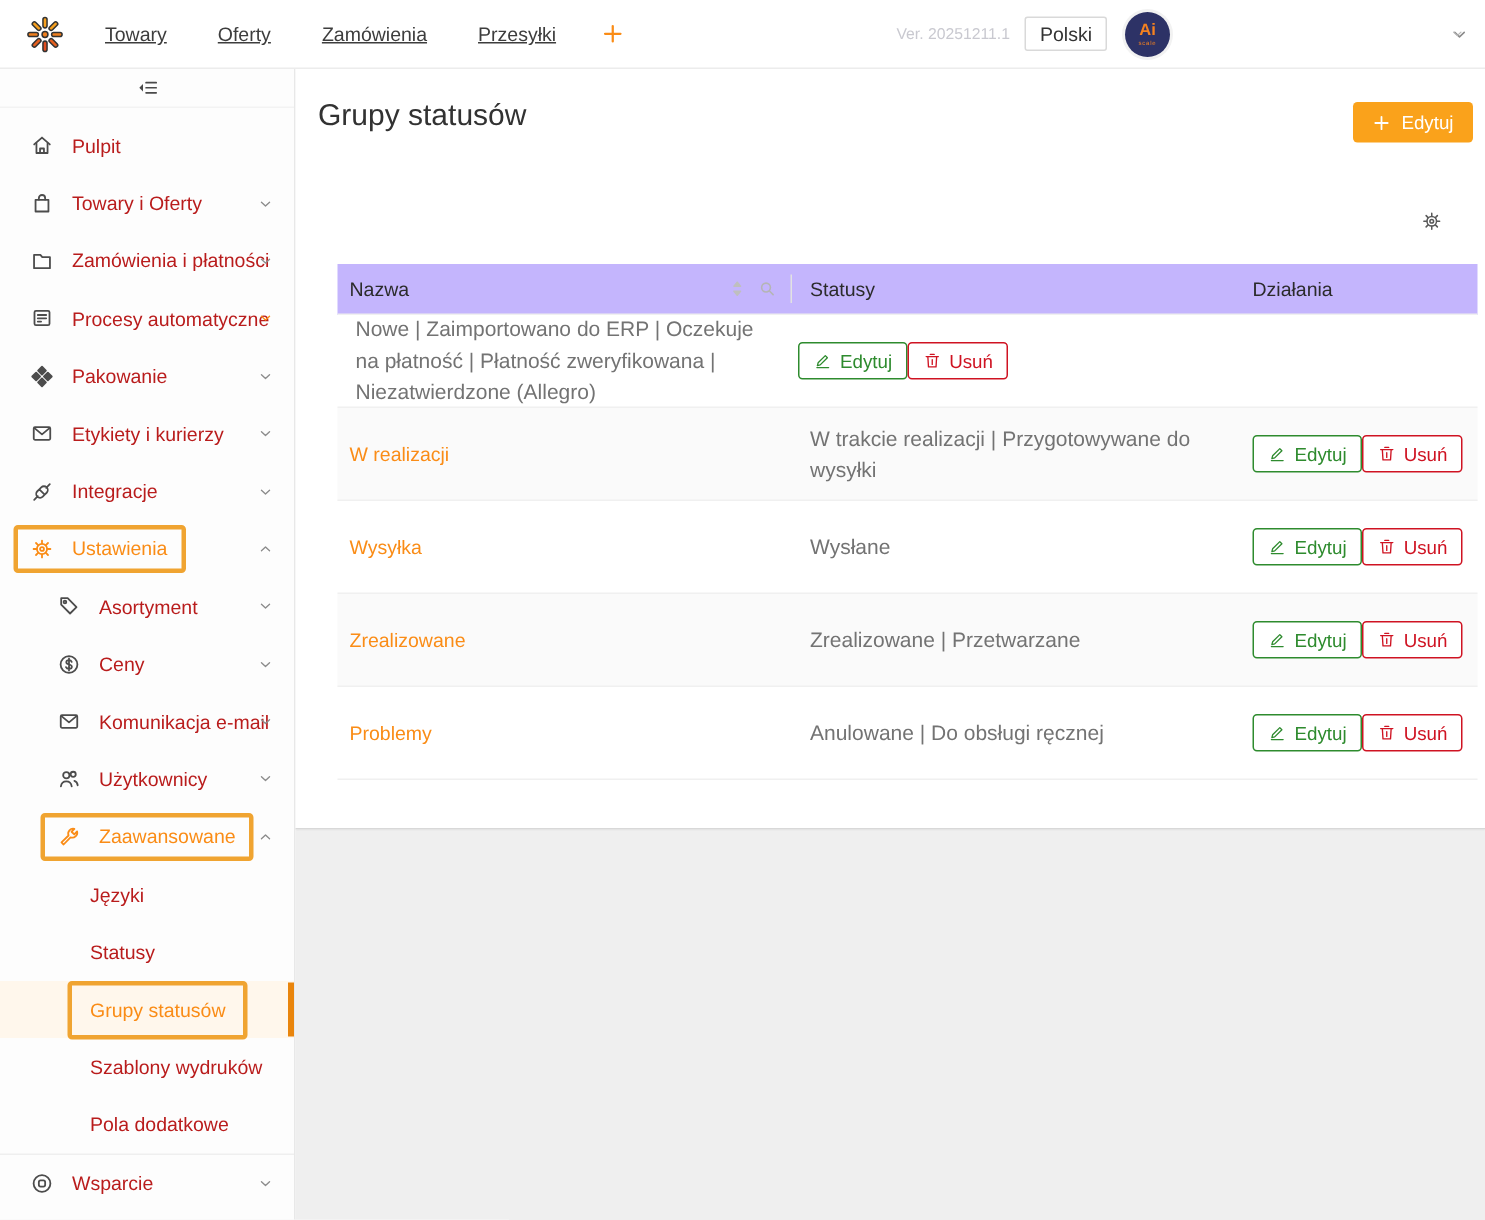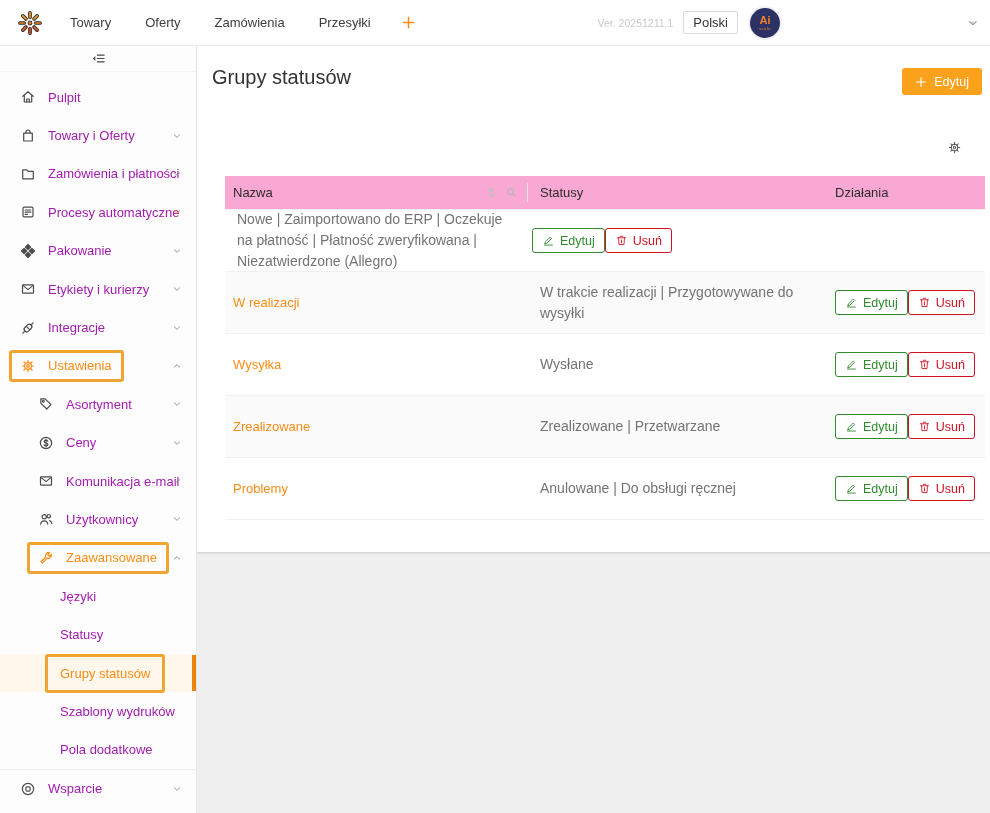--- a/index.html
+++ b/index.html
@@ -8,39 +8,39 @@
   }
   *{box-sizing:border-box;margin:0;padding:0;}
   html,body{width:990px;height:813px;}
   body{font-family:"Liberation Sans",sans-serif;background:#fff;position:relative;overflow:hidden;color:#333;}
   svg{fill:none;stroke:currentColor;stroke-width:1.2;stroke-linecap:round;stroke-linejoin:round;display:block;}
 
   
   .topbar{position:absolute;left:0;top:0;width:990px;height:46px;background:#fff;border-bottom:1px solid #ececec;display:flex;align-items:center;padding:0 10px 0 12px;}
   .logo{width:36px;height:36px;display:flex;align-items:center;justify-content:center;}
   .tb-nav{display:flex;align-items:center;gap:34px;margin-left:22px;font-size:13px;color:#3d3d3d;}
-  .tb-nav-item{cursor:pointer;white-space:nowrap;}
+  .tb-nav-item{cursor:pointer;white-space:nowrap;text-decoration:underline;}
   .tb-plus{color:var(--accent);margin-left:30px;cursor:pointer;}
   .tb-plus svg{width:15px;height:15px;stroke-width:1.6;}
   .tb-right{margin-left:auto;display:flex;align-items:center;}
   .tb-version{font-size:10.5px;color:#c9c9d0;margin-right:10px;}
   .lang-select{display:flex;align-items:center;gap:8px;border:1px solid #d9d9d9;border-radius:2px;padding:3px 9px;font-size:13px;color:#333;background:#fff;cursor:pointer;}
   .lang-select .chev svg{width:11px;height:11px;color:#b9b9b9;}
   .avatar{width:30px;height:30px;border-radius:50%;background:var(--avatar-bg);margin-left:12px;display:flex;flex-direction:column;align-items:center;justify-content:center;box-shadow:0 0 0 2px #f2f2f2;}
   .avatar .av-main{color:#f58220;font-size:11px;font-weight:bold;line-height:11px;}
   .avatar .av-sub{color:#f58220;font-size:4px;line-height:5px;letter-spacing:.5px;}
   .tb-caret{margin-left:186px;color:#8a8a8a;cursor:pointer;}
   .tb-caret svg{width:14px;height:14px;}
 
   
   .sidebar{position:absolute;left:0;top:46px;width:197px;height:767px;background:#fdfdfd;border-right:1px solid #e8e8e8;}
   .collapse-bar{height:26px;display:flex;align-items:center;justify-content:center;border-bottom:1px solid #f3f3f3;color:#4a4a4a;cursor:pointer;}
   .collapse-bar svg{width:15px;height:15px;}
   .side-menu{margin-top:6px;}
-  .side-item{position:relative;height:38.4px;display:flex;align-items:center;font-size:13px;color:#a21caf;cursor:pointer;}
+  .side-item{position:relative;height:38.4px;display:flex;align-items:center;font-size:13px;color:#b91c1c;cursor:pointer;}
   .side-item.lvl1{padding-left:20px;}
   .side-item.lvl2{padding-left:38px;}
   .side-item.lvl3{padding-left:60px;}
   .side-item.divider-top{border-top:1px solid #efefef;}
   .annot-wrap{display:inline-flex;align-items:center;gap:12px;}
   .s-icon{color:#4c4c4c;display:flex;}
   .s-icon svg{width:16px;height:16px;}
   .side-item.active{color:var(--accent);}
   .side-item.active .s-icon{color:var(--accent);}
   .side-item.selected{background:#fff7ec;}
@@ -56,21 +56,21 @@
   .main{position:absolute;left:197px;top:46px;width:793px;height:767px;background:#efefef;}
   .card{position:absolute;left:0;top:0;width:793px;height:507px;background:#fff;border-bottom:1px solid #d8d8d8;box-shadow:0 1px 1px rgba(0,0,0,.06);}
   .page-title{position:absolute;left:15px;top:20px;font-size:20px;font-weight:400;color:#323232;}
   .add-btn{position:absolute;right:8px;top:22px;height:27px;background:var(--btn-orange);color:#fff;border:none;border-radius:3px;font-size:12.5px;display:inline-flex;align-items:center;gap:7px;padding:0 13px;cursor:pointer;font-family:inherit;}
   .add-btn svg{width:12px;height:12px;stroke-width:1.6;}
   .tbl-settings{position:absolute;right:28px;top:94px;color:#595959;background:none;border:none;cursor:pointer;padding:0;}
   .tbl-settings svg{width:15px;height:15px;stroke-width:1.1;}
 
   
   .table{position:absolute;left:28px;top:130px;width:760px;font-size:13px;}
-  .t-head{display:flex;background:#f9a8d4;height:34px;border-bottom:1px solid #f0f0f0;color:#2b2b2b;}
+  .t-head{display:flex;background:#c4b5fd;height:34px;border-bottom:1px solid #f0f0f0;color:#2b2b2b;}
   .h-cell{display:flex;align-items:center;}
   .h-name{width:303px;padding-left:8px;position:relative;}
   .h-name::after{content:'';position:absolute;right:0;top:7px;bottom:7px;width:1px;background:#e2e2e2;}
   .h-tools{margin-left:auto;display:flex;align-items:center;gap:7px;padding-right:10px;}
   .h-sorter{color:#bfbfbf;cursor:pointer;display:flex;}
   .h-sorter svg{width:13px;height:13px;}
   .h-search{color:#b5b5b5;cursor:pointer;display:flex;}
   .h-search svg{width:13px;height:13px;stroke-width:1.3;}
   .h-status{width:292px;padding-left:12px;}
   .h-actions{width:165px;padding-left:15px;}

